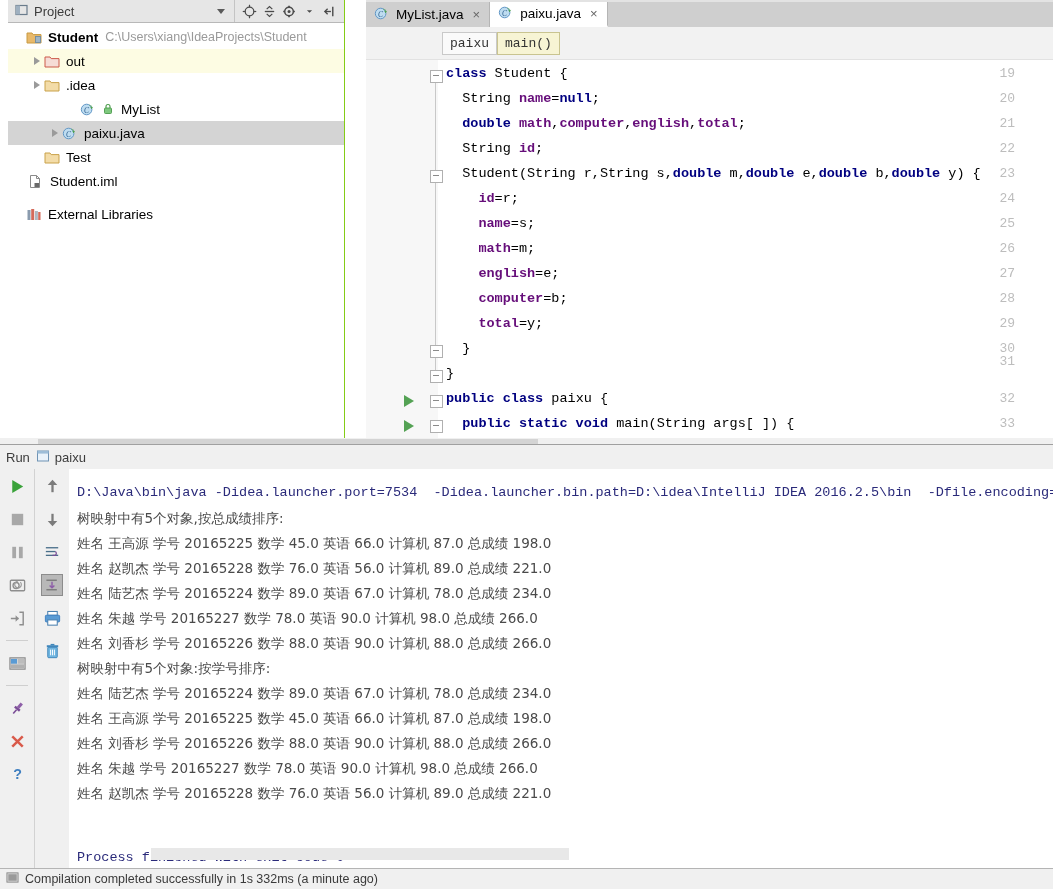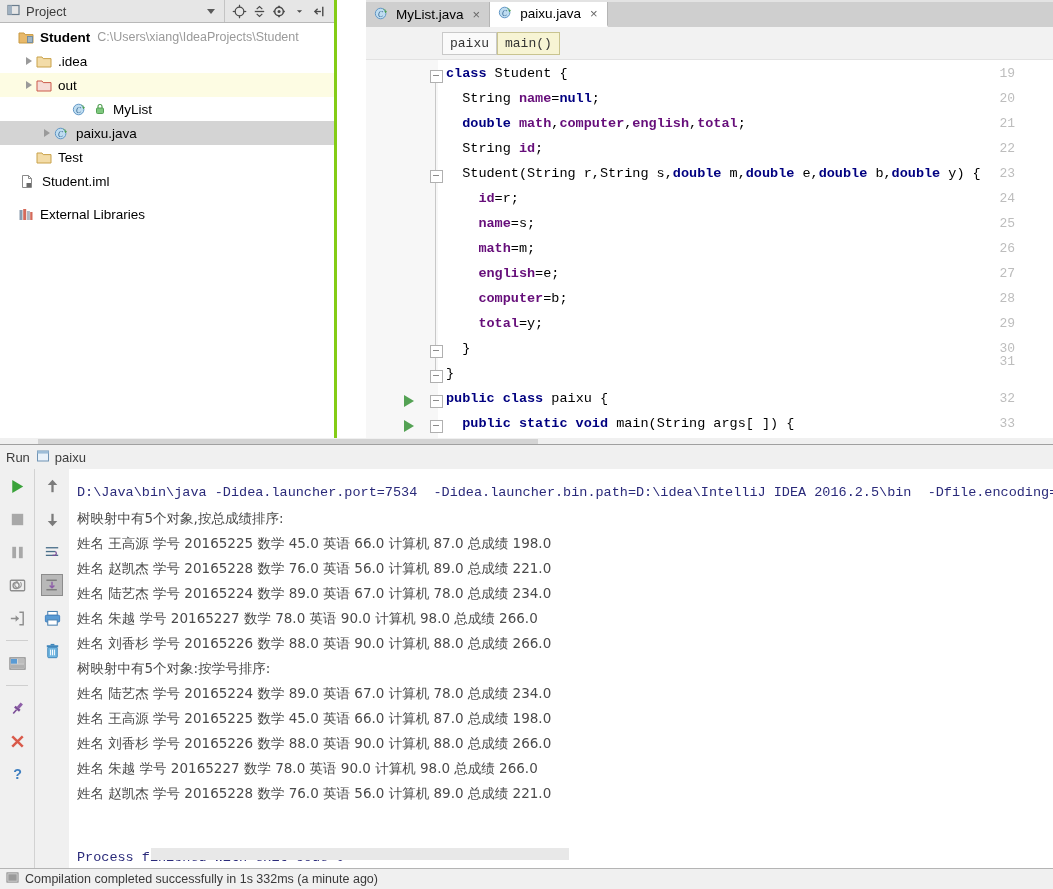--- a/index.html
+++ b/index.html
@@ -8,22 +8,22 @@
     font-family:"Liberation Sans",sans-serif;
     font-size:13px;color:#000;background:#fff;
     -webkit-font-smoothing:antialiased;
   }
   .app{position:relative;width:1053px;height:889px;}
 
   
   .top{position:absolute;left:0;top:0;width:1053px;height:444px;}
 
   
-  .proj{position:absolute;left:0;top:0;width:337px;height:444px;background:#fff;
-        border-right:3px solid #84cc16;box-sizing:border-box;}
+  .proj{position:absolute;left:8px;top:0;width:337px;height:444px;background:#fff;
+        border-right:1px solid #84cc16;box-sizing:border-box;}
   .proj-header{height:23px;background:#e6e6e6;border-bottom:1px solid #b8b8b8;
                display:flex;align-items:center;box-sizing:border-box;}
   .proj-title{display:flex;align-items:center;gap:5px;padding-left:7px;flex:1;
               font-size:13px;color:#3c3c3c;}
   .proj-hdr-icons{display:flex;align-items:center;gap:2px;padding-right:6px;
                   border-left:1px solid #c4c4c4;height:100%;padding-left:5px;}
   .hicon{width:18px;height:18px;display:flex;align-items:center;justify-content:center;}
   .chev{width:0;height:0;border-left:4px solid transparent;border-right:4px solid transparent;
         border-top:5px solid #5a5a5a;margin-right:9px;}
 
@@ -179,41 +179,41 @@
             <span class="arrow"></span>
             <span class="ic">
               <svg width="16" height="15" viewBox="0 0 16 15">
                 <path d="M1 3 h5 l1.2 1.6 H15 V13 H1 Z" fill="#e8b96b" stroke="#c89a43" stroke-width="1"></path>
                 <rect x="9.5" y="6.5" width="5" height="6" fill="#9fb5c6" stroke="#6f8ba0" stroke-width="0.9"></rect>
               </svg>
             </span>
             <span class="lbl b">Student</span>
             <span class="path">C:\Users\xiang\IdeaProjects\Student</span>
           </div>
+          <div class="row hl" style="padding-left: 22px;">
+            <span class="arrow">
+              <span class="arrow-r"></span>
+            </span>
+            <span class="ic">
+              <svg width="16" height="15" viewBox="0 0 16 15">
+                <path d="M1 3 h5 l1.2 1.6 H15 V13 H1 Z" fill="#f6dcd6" stroke="#cc5a4a" stroke-width="1"></path>
+              </svg>
+            </span>
+            <span class="lbl">out</span>
+          </div>
           <div class="row" style="padding-left: 22px;">
             <span class="arrow">
               <span class="arrow-r"></span>
             </span>
             <span class="ic">
               <svg width="16" height="15" viewBox="0 0 16 15">
                 <path d="M1 3 h5 l1.2 1.6 H15 V13 H1 Z" fill="#f3dca8" stroke="#c9a24a" stroke-width="1"></path>
               </svg>
             </span>
             <span class="lbl">.idea</span>
-          </div>
-          <div class="row hl" style="padding-left: 22px;">
-            <span class="arrow">
-              <span class="arrow-r"></span>
-            </span>
-            <span class="ic">
-              <svg width="16" height="15" viewBox="0 0 16 15">
-                <path d="M1 3 h5 l1.2 1.6 H15 V13 H1 Z" fill="#f6dcd6" stroke="#cc5a4a" stroke-width="1"></path>
-              </svg>
-            </span>
-            <span class="lbl">out</span>
           </div>
           <div class="row" style="padding-left: 58px;">
             <span class="arrow"></span>
             <span class="ic">
               <svg width="17" height="15" viewBox="0 0 18 15">
                 <circle cx="7" cy="7.5" r="5.6" fill="#bedcf0" stroke="#5b93c4" stroke-width="1"></circle>
                 <text x="7" y="11" font-size="8" font-family="Liberation Serif, serif" fill="#2a5d8c" text-anchor="middle" font-style="italic">C</text>
                 <path d="M9.5 2.5 q3 0 3 2.6 l1.4 -0.5 -1.6 2.6 -1.6 -2.6 1.3 -0.4 q-0.2 -1.3 -2.5 -1.3 Z" fill="#4aa04a"></path>
               </svg>
             </span>

